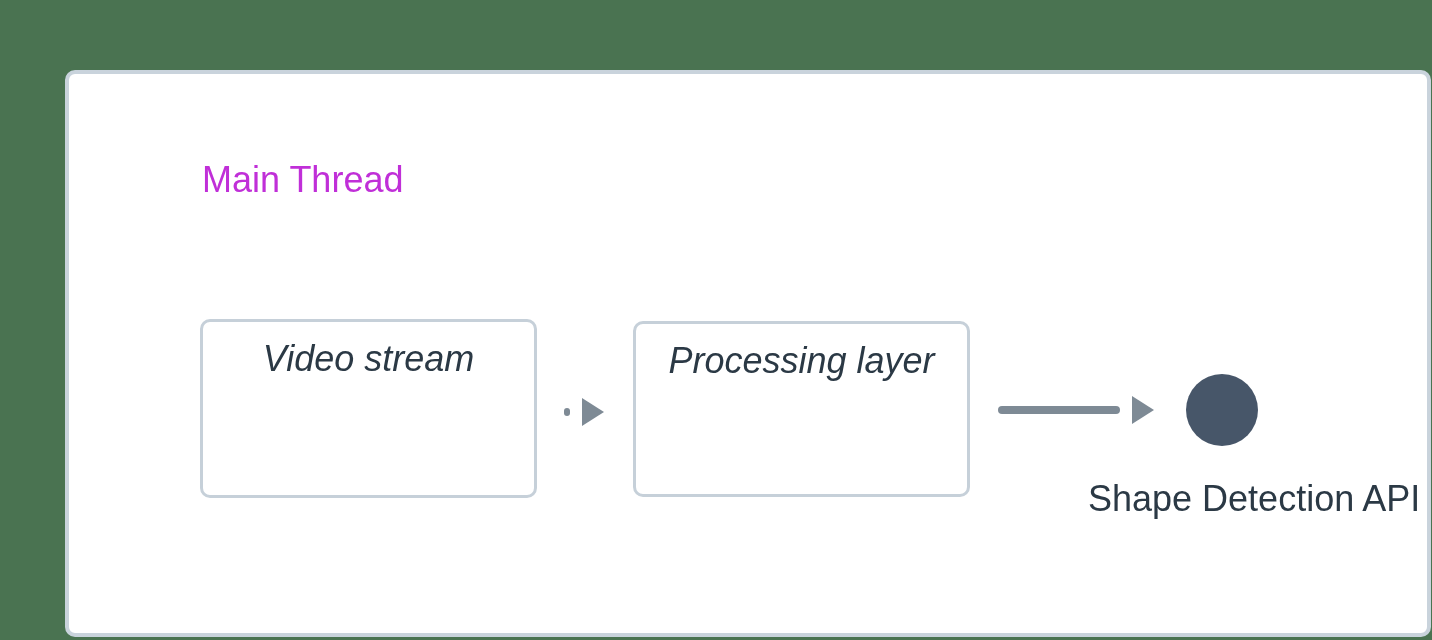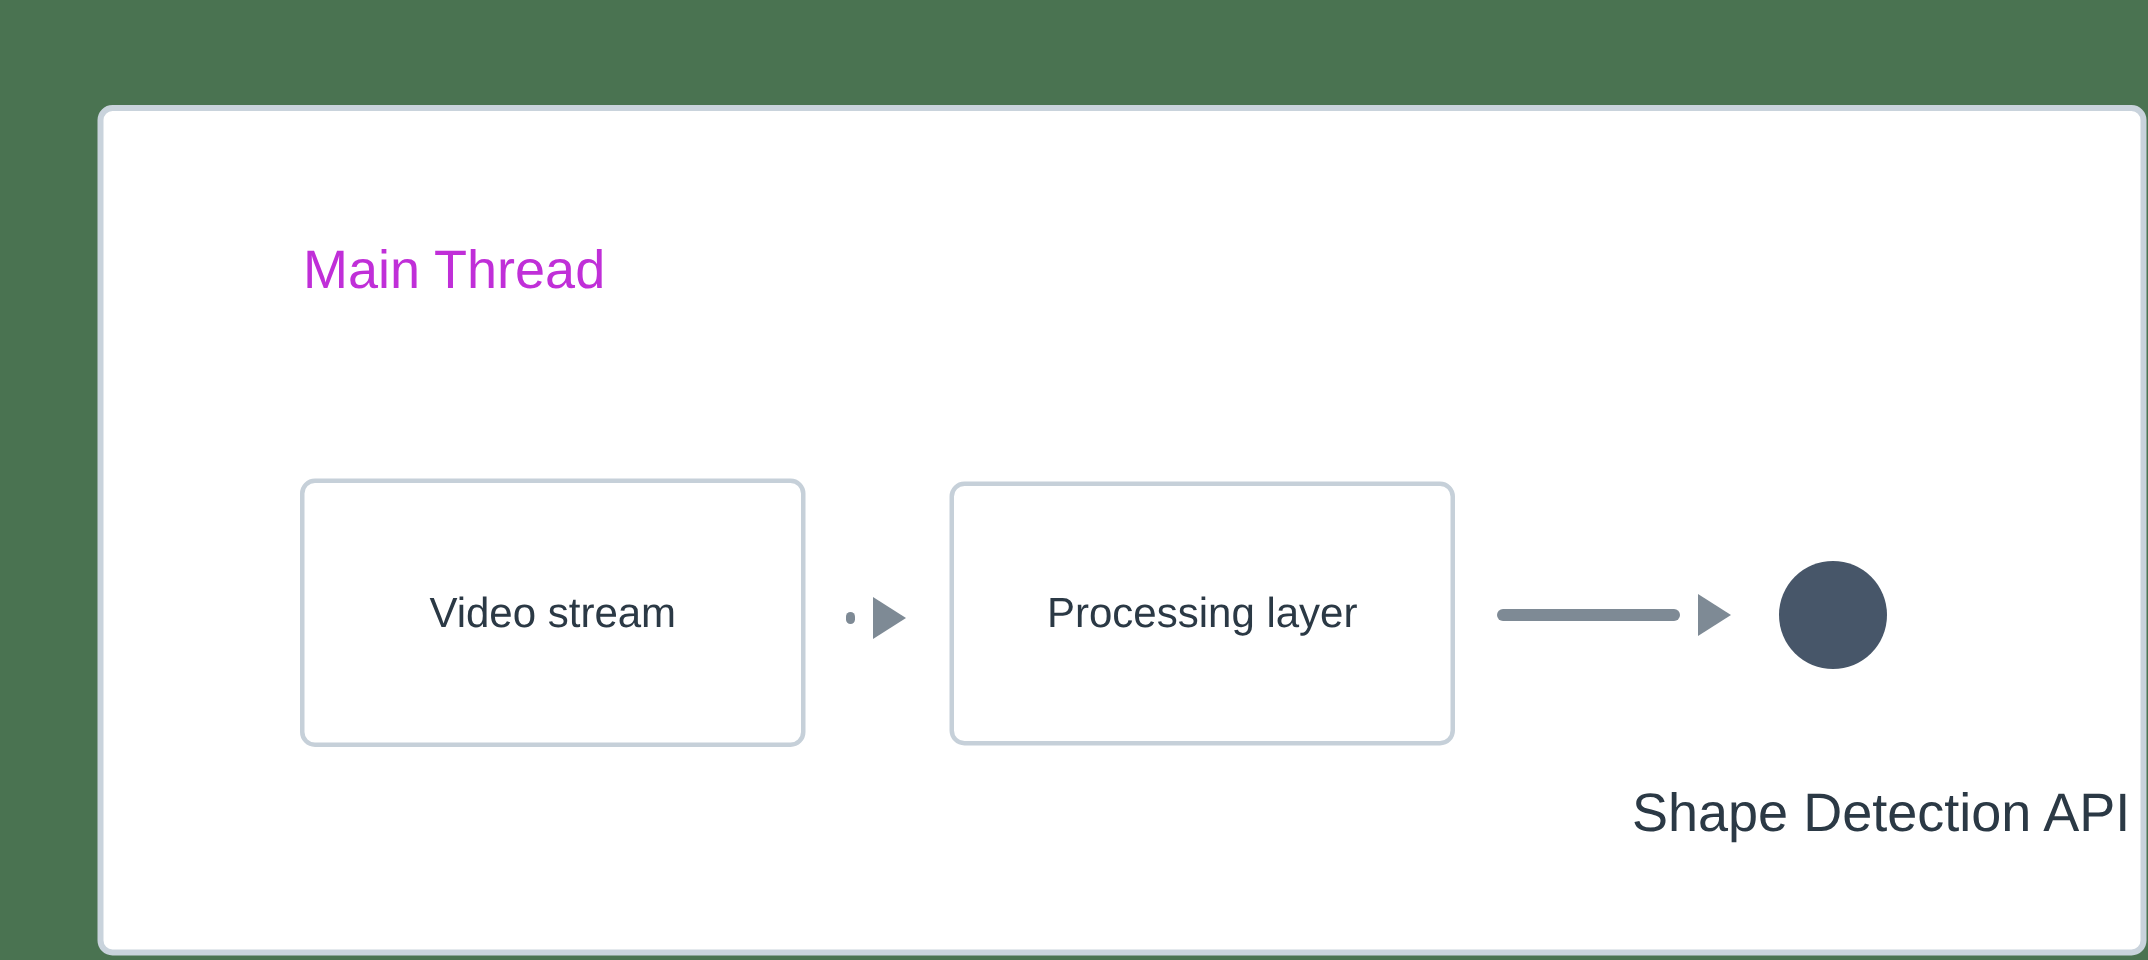--- a/index.html
+++ b/index.html
@@ -40,25 +40,26 @@
     line-height: 1;
     color: var(--title-magenta);
     white-space: nowrap;
   }
   .node {
     position: absolute;
     background: #ffffff;
     border: 3px solid var(--node-border);
     border-radius: 10px;
     display: flex;
-    align-items: center;
+    align-items: flex-start;
     justify-content: center;
-    font-size: 28px;
+    font-size: 36px;
     color: var(--text-dark);
     white-space: nowrap;
+    font-style: italic;
   }
   .node-video { left: 115px; top: 229px; width: 337px; height: 179px; }
   .node-processing { left: 548px; top: 231px; width: 337px; height: 176px; }
   .arrow {
     position: absolute;
     height: 28px;
     display: flex;
     align-items: center;
   }
   .arrow-1 { left: 463px; top: 308px; width: 72px; }
@@ -83,21 +84,21 @@
     left: 1101px;
     top: 284px;
     width: 72px;
     height: 72px;
     border-radius: 50%;
     background: var(--circle-slate);
   }
   .api-label {
     position: absolute;
     left: 1003px;
-    top: 434px;
+    top: 391px;
     font-size: 36px;
     line-height: 1;
     color: var(--text-dark);
     white-space: nowrap;
   }
 </style>
 </head>
 <body>
 
 <div class="panel">

